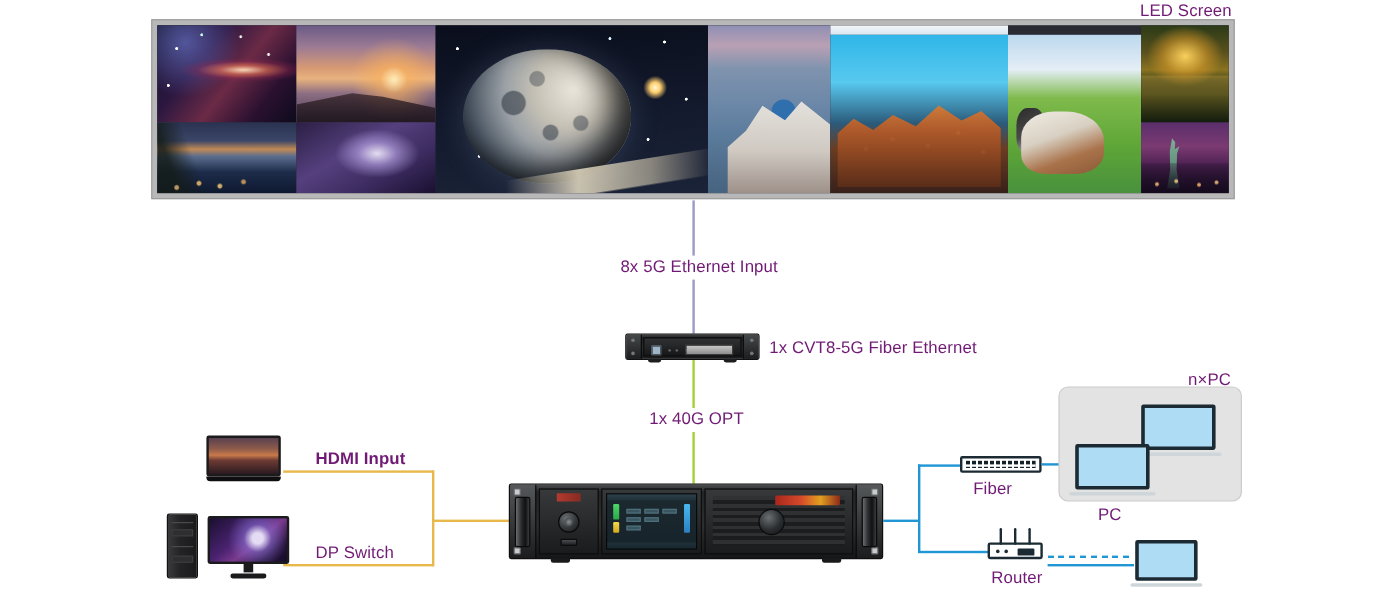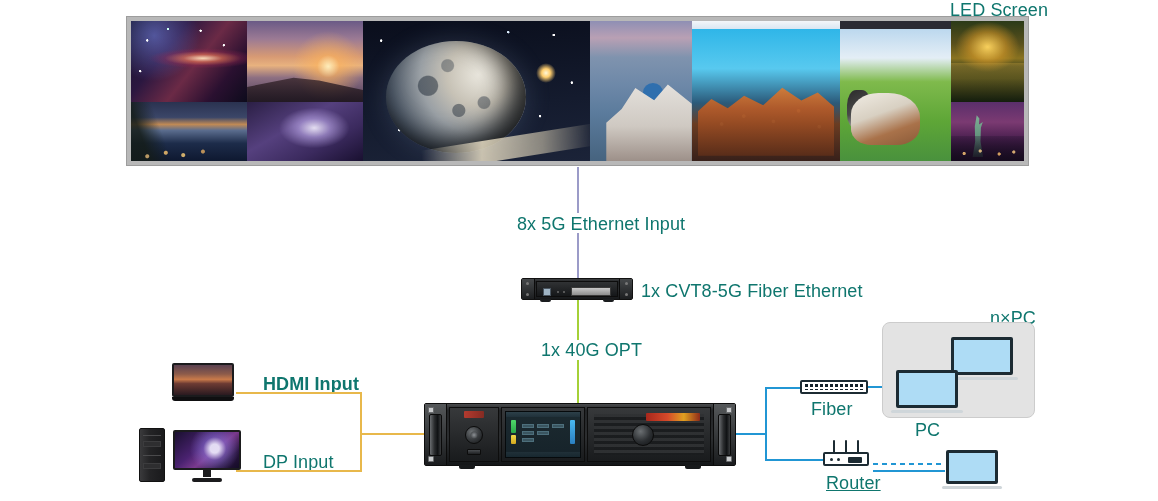--- a/index.html
+++ b/index.html
@@ -6,22 +6,22 @@
   html, body {
     width: 1158px; height: 501px;
     background: #ffffff;
     font-family: "Liberation Sans", sans-serif;
     overflow: hidden;
   }
   #stage { position: relative; width: 1158px; height: 501px; background:#fff; }
 
   .lbl {
     position: absolute;
-    font-size: 18px;
-    color: #0f766e;
+    font-size: 14px;
+    color: #701a75;
     white-space: nowrap;
     letter-spacing: .1px;
   }
 
   
   #led-screen {
     position: absolute; left: 126px; top: 16px;
     width: 903px; height: 150px;
     background: #b8b8b8;
     padding: 4px;
@@ -501,21 +501,21 @@
   <div id="dp-monitor">
     <div class="bez">
       <div class="img"></div>
     </div>
     <div class="neck"></div>
     <div class="stand"></div>
   </div>
 
   <div class="lbl" style="left:263px; top:374px;font-weight:bold;">HDMI Input</div>
   <div class="wire h" style="left:236px; top:392px; width:125px; background:#e8b84b;"></div>
-  <div class="lbl" style="left:263px; top:452px;">DP Input</div>
+  <div class="lbl" style="left:263px; top:452px;">DP Switch</div>
   <div class="wire h" style="left:236px; top:470px; width:125px; background:#e8b84b;"></div>
   <div class="wire v" style="left:360px; top:392px; height:80px; background:#e8b84b;"></div>
   <div class="wire h" style="left:360px; top:433px; width:66px; background:#e8b84b;"></div>
 
   <div id="processor">
     <div class="rack">
       <div class="rscrew" style="left:3px; top:3px;"></div>
       <div class="rscrew" style="left:3px; bottom:3px;"></div>
       <div class="handle"></div>
     </div>
@@ -581,21 +581,21 @@
   </div>
 
   <div id="router-dev">
     <div class="ant" style="left:8px;"></div>
     <div class="ant" style="left:20px;"></div>
     <div class="ant" style="left:32px;"></div>
     <div class="led" style="left:5px;"></div>
     <div class="led" style="left:12px;"></div>
     <div class="blk"></div>
   </div>
-  <div class="lbl" style="left:826px; top:473px;text-decoration:underline;">Router</div>
+  <div class="lbl" style="left:826px; top:473px;">Router</div>
 
   <div class="wire h" style="left:873px; top:463px; width:68px; height:2px;
               background: repeating-linear-gradient(90deg,#2196d4 0px,#2196d4 5px,transparent 5px,transparent 9px);"></div>
   <div class="wire h" style="left:873px; top:470px; width:72px; background:#2196d4;"></div>
   <div class="lbl" style="left:915px; top:420px;">PC</div>
 
   <div id="pc-laptop" class="laptop">
     <div class="scr"></div>
     <div class="base"></div>
   </div>

